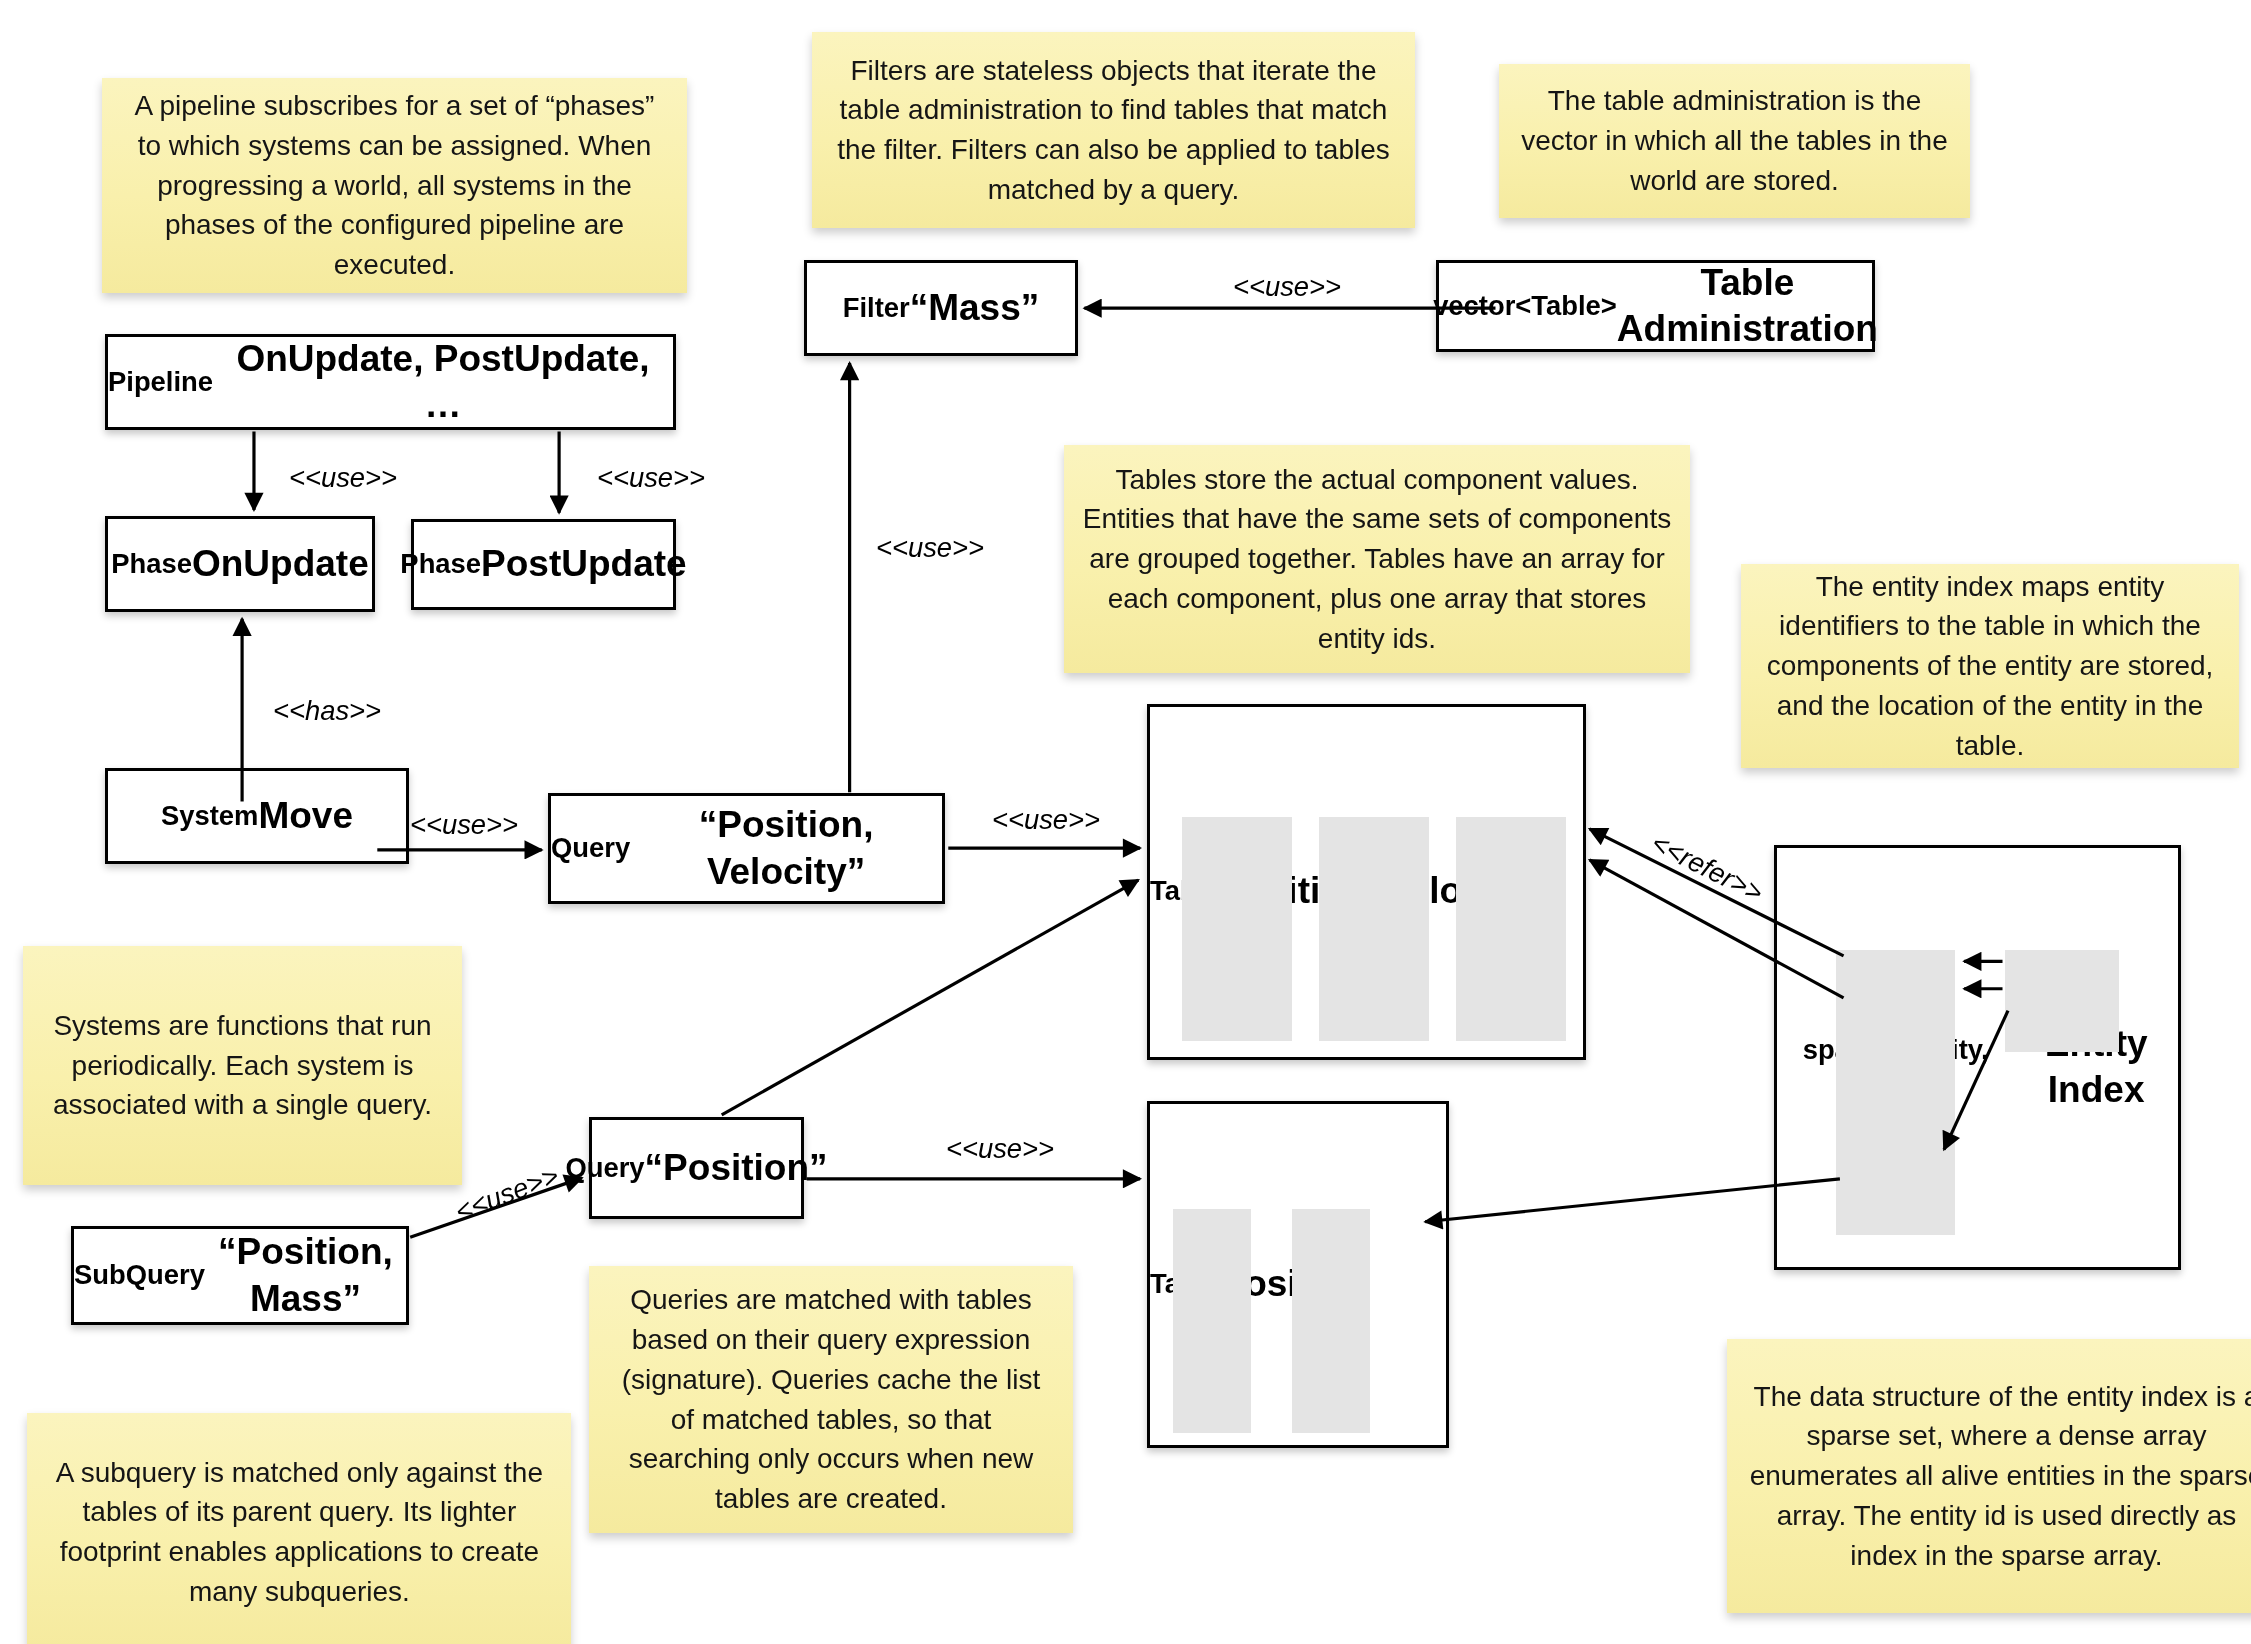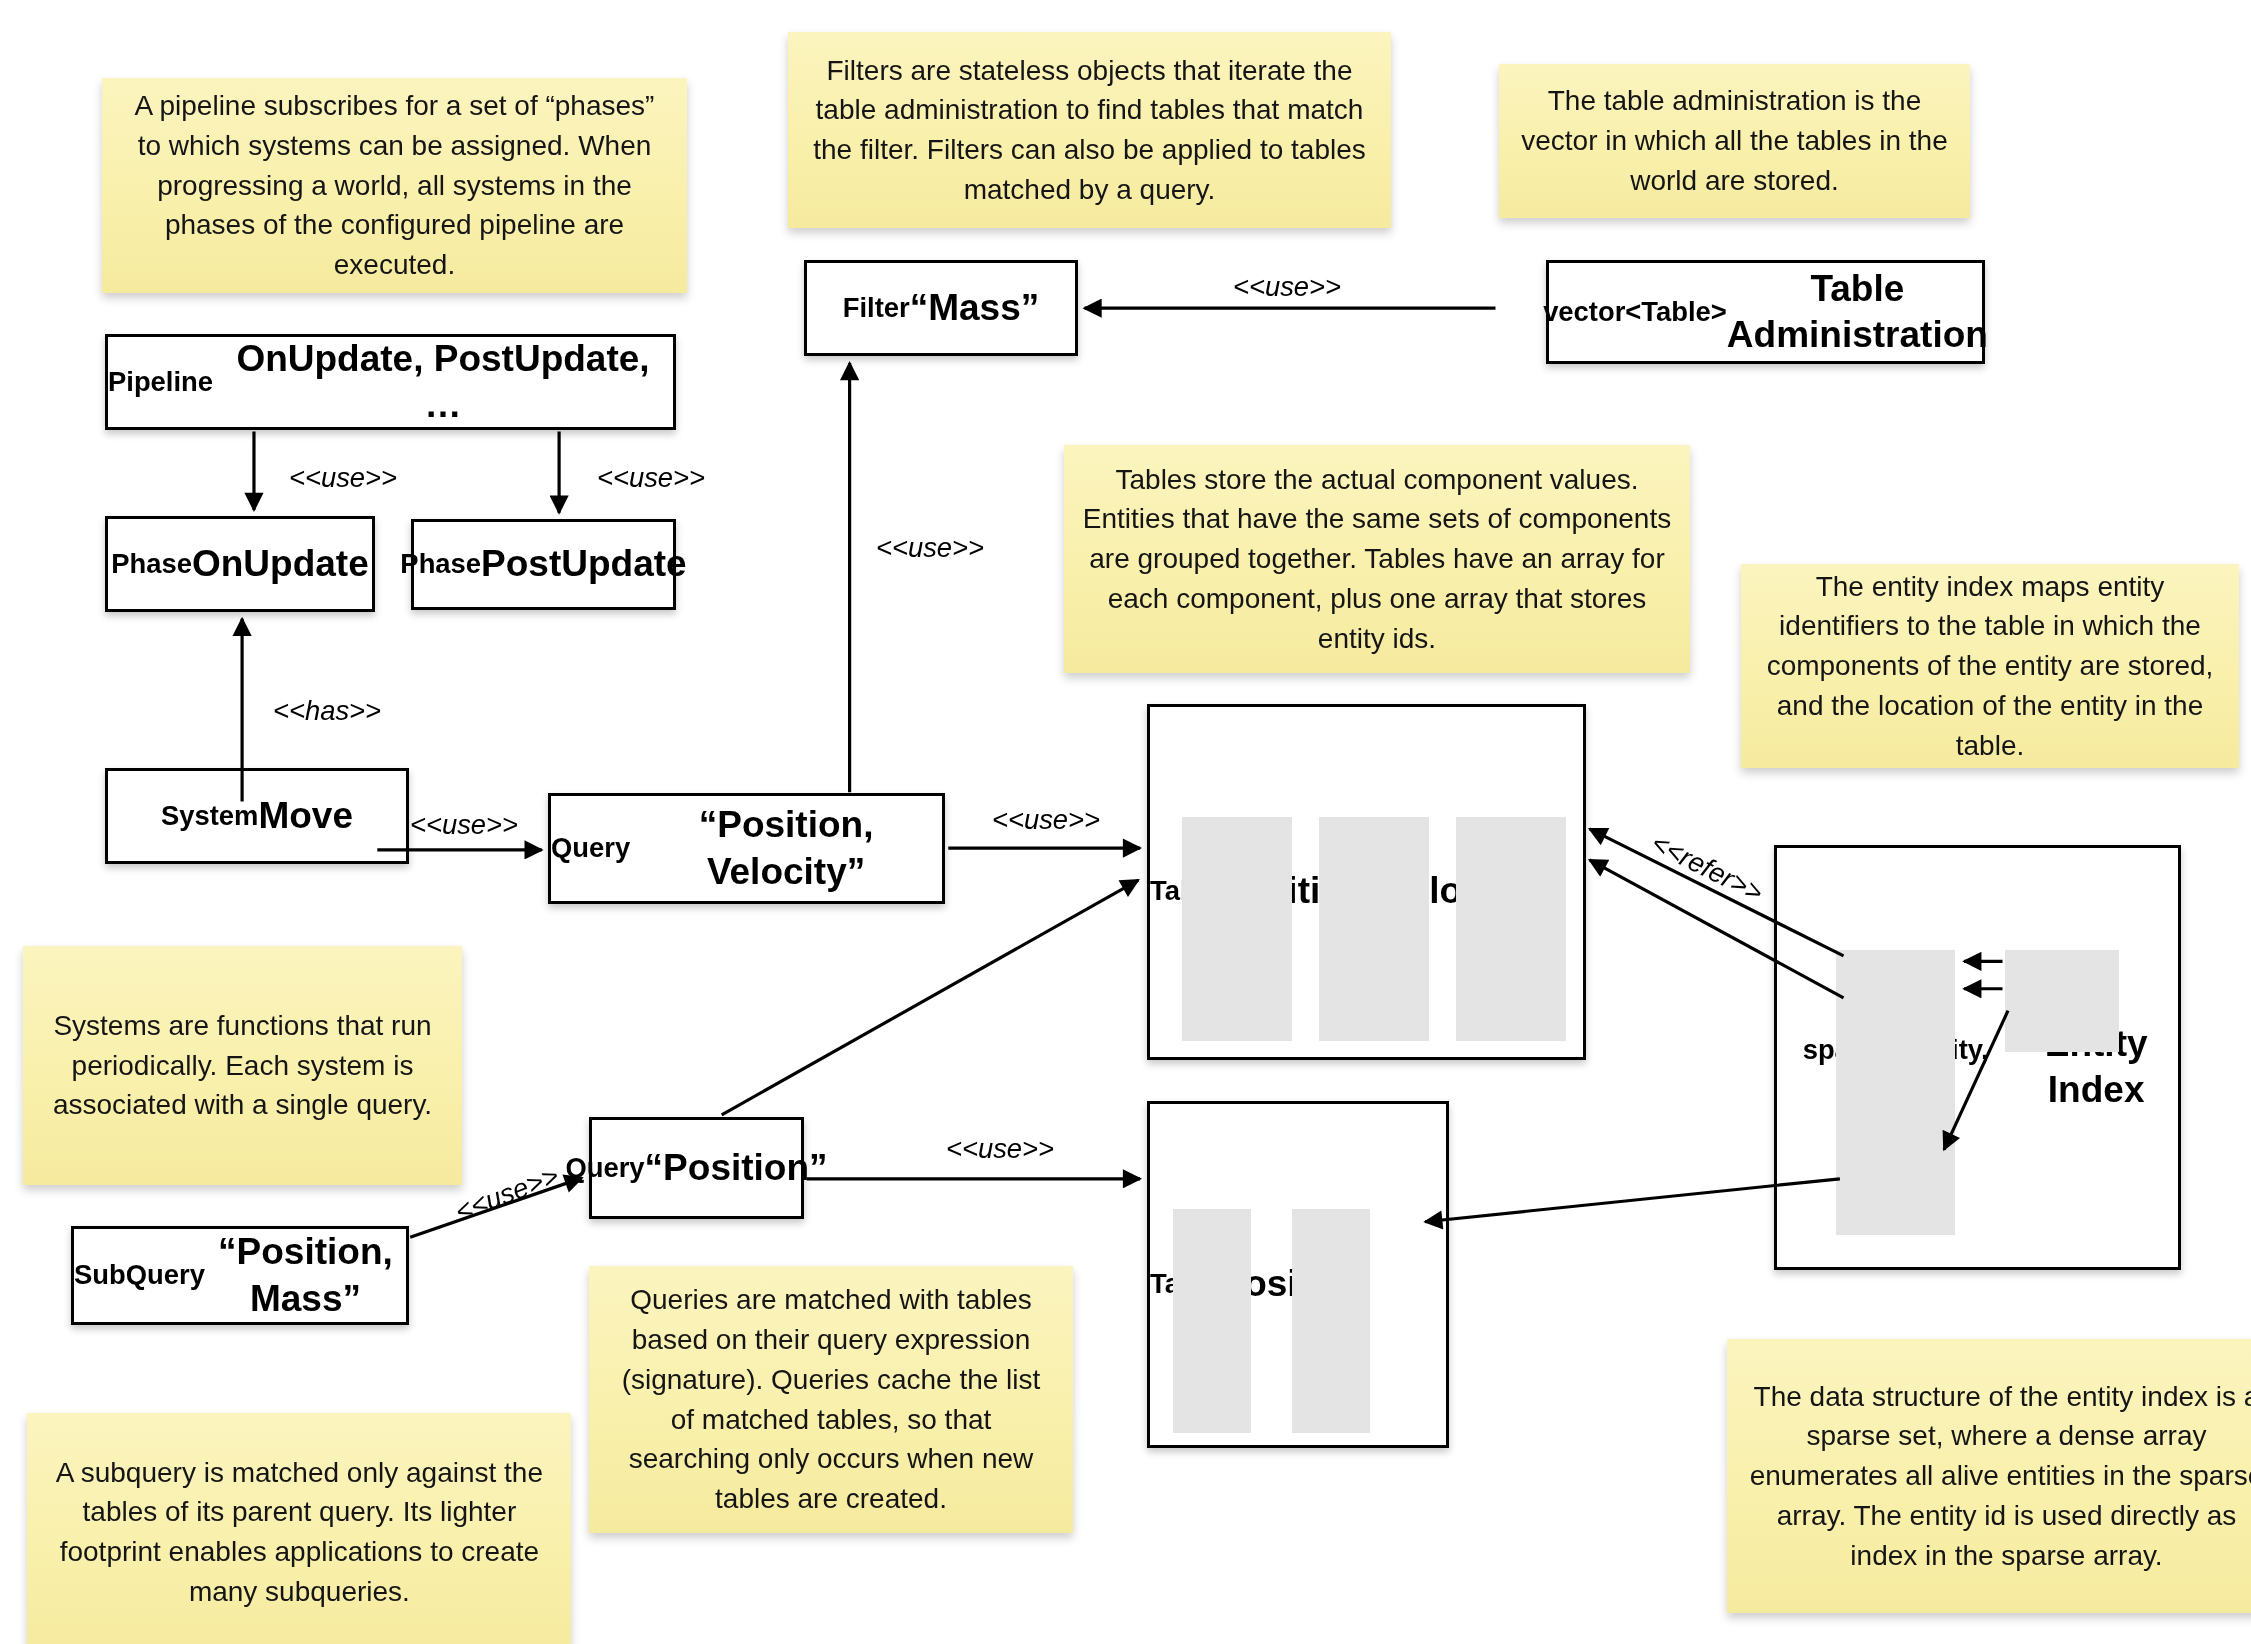--- a/index.html
+++ b/index.html
@@ -59,21 +59,21 @@
   }
   svg.arrows line{stroke:#000;stroke-width:3.5;}
 </style>
 </head>
 <body>
 
 <div class="canvas">
 
   <div class="note" style="left:102px;top:78px;width:585px;height:215px;">A pipeline subscribes for a set of “phases” to which systems can be assigned. When progressing a world, all systems in the phases of the configured pipeline are executed.</div>
 
-  <div class="note" style="left:788px;top:32px;width:603px;height:196px;">Filters are stateless objects that iterate the table administration to find tables that match the filter. Filters can also be applied to tables matched by a query.</div>
+  <div class="note" style="left:812px;top:32px;width:603px;height:196px;">Filters are stateless objects that iterate the table administration to find tables that match the filter. Filters can also be applied to tables matched by a query.</div>
 
   <div class="note" style="left:1499px;top:64px;width:471px;height:154px;">The table administration is the vector in which all the tables in the world are stored.</div>
 
   <div class="note" style="left:1064px;top:445px;width:626px;height:228px;">Tables store the actual component values. Entities that have the same sets of components are grouped together. Tables have an array for each component, plus one array that stores entity ids.</div>
 
   <div class="note" style="left:1741px;top:564px;width:498px;height:204px;">The entity index maps entity identifiers to the table in which the components of the entity are stored, and the location of the entity in the table.</div>
 
   <div class="note" style="left:23px;top:946px;width:439px;height:239px;">Systems are functions that run periodically. Each system is associated with a single query.</div>
 
   <div class="note" style="left:589px;top:1266px;width:484px;height:267px;">Queries are matched with tables based on their query expression (signature). Queries cache the list of matched tables, so that searching only occurs when new tables are created.</div>
@@ -105,21 +105,21 @@
   <div class="uml-box" style="left:548px;top:793px;width:397px;height:111px;">
     <div class="stereo">Query</div>
     <div class="big">“Position, Velocity”</div>
   </div>
 
   <div class="uml-box" style="left:804px;top:260px;width:274px;height:96px;">
     <div class="stereo">Filter</div>
     <div class="big">“Mass”</div>
   </div>
 
-  <div class="uml-box" style="left:1546px;top:260px;width:439px;height:104px;">
+  <div class="uml-box" style="left:1436px;top:260px;width:439px;height:92px;">
     <div class="stereo">vector&lt;Table&gt;</div>
     <div class="big">Table Administration</div>
   </div>
 
   <div class="uml-box top-title" style="left:1147px;top:704px;width:439px;height:356px;">
     <div class="stereo">Table</div>
     <div class="big">Position, Velocity</div>
     <div class="array" style="left:32px;top:110px;width:110px;height:224px;"></div>
     <div class="array" style="left:169px;top:110px;width:110px;height:224px;"></div>
     <div class="array" style="left:306px;top:110px;width:110px;height:224px;"></div>

